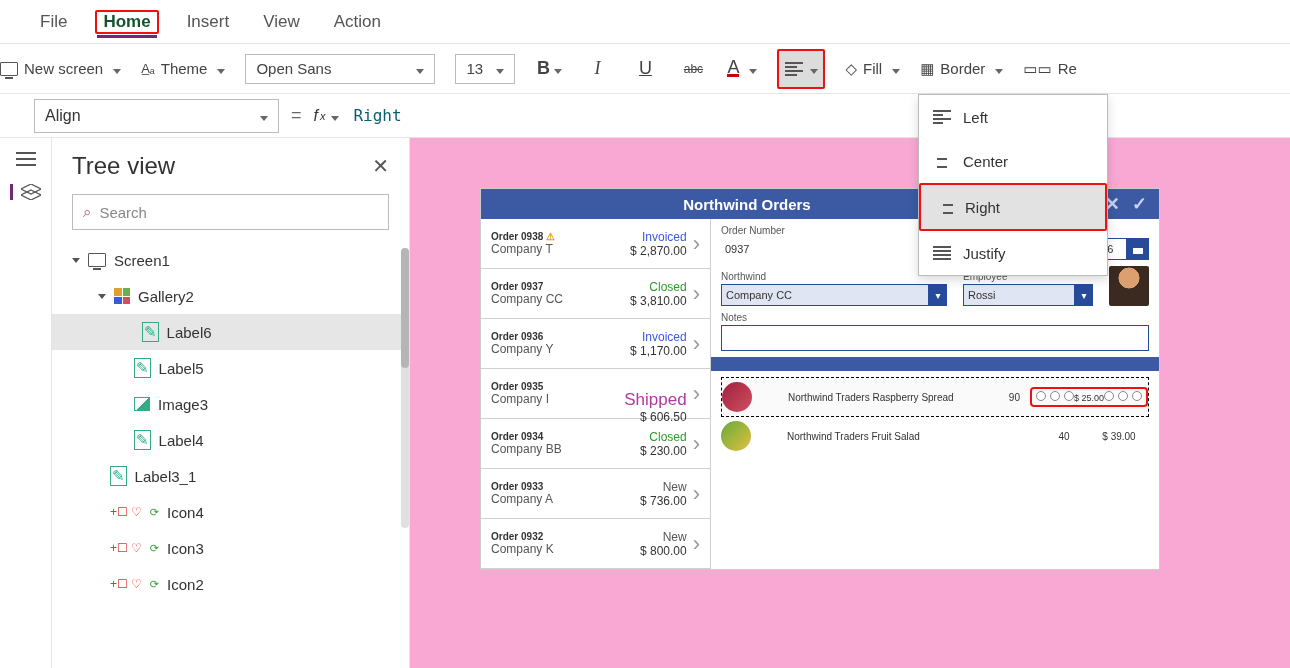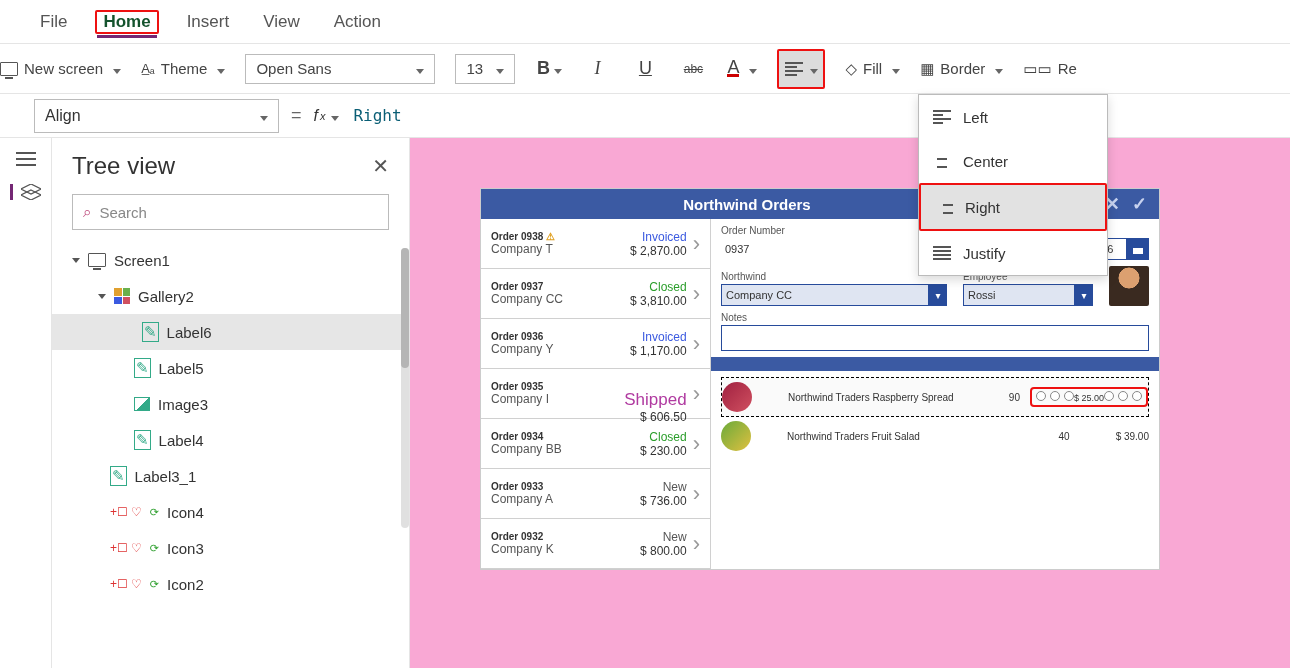--- a/index.html
+++ b/index.html
@@ -411,21 +411,21 @@
                   </span><span style="font-size:9px;">$ 25.00</span><span class="handles">
                     <span class="handle"></span>
                     <span class="handle"></span>
                     <span class="handle"></span>
                   </span></span>
               </div>
               <div class="item-row">
                 <span class="item-img salad"></span>
                 <span class="item-name">Northwind Traders Fruit Salad</span>
                 <span style="width:30px;text-align:center;">40</span>
-                <span style="width:60px;text-align:right;">$ 39.00</span>
+                <span style="width:60px;text-align:center;">$ 39.00</span>
               </div>
             </div>
         </div>
       </div>
     </div>
   </div>
 </div>
 
 <div class="align-menu">
   <div class="am-item">

